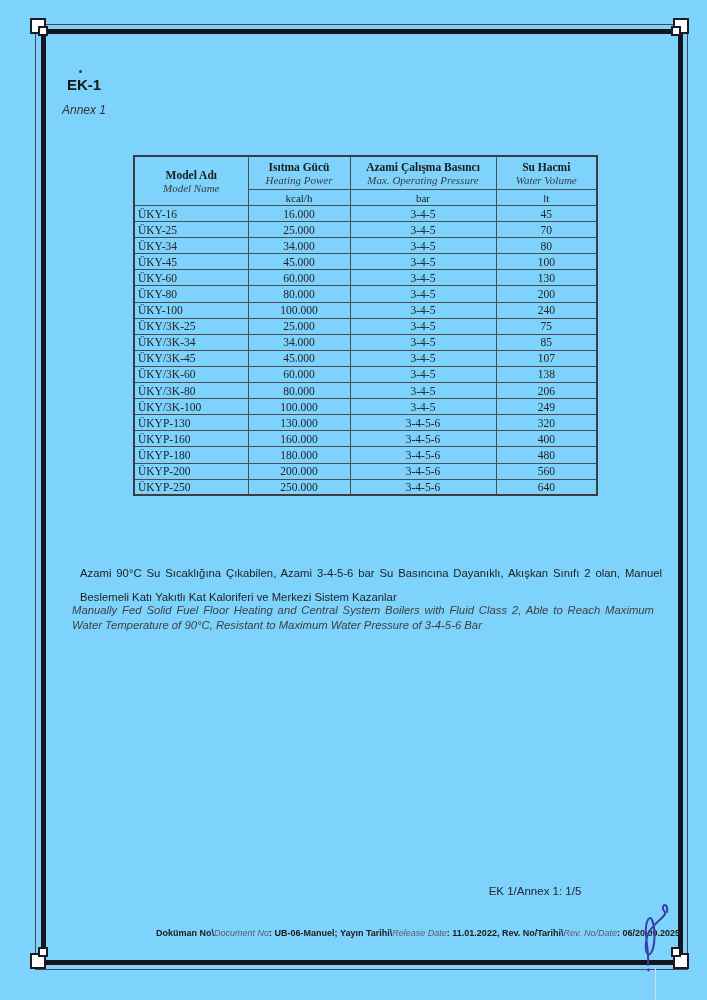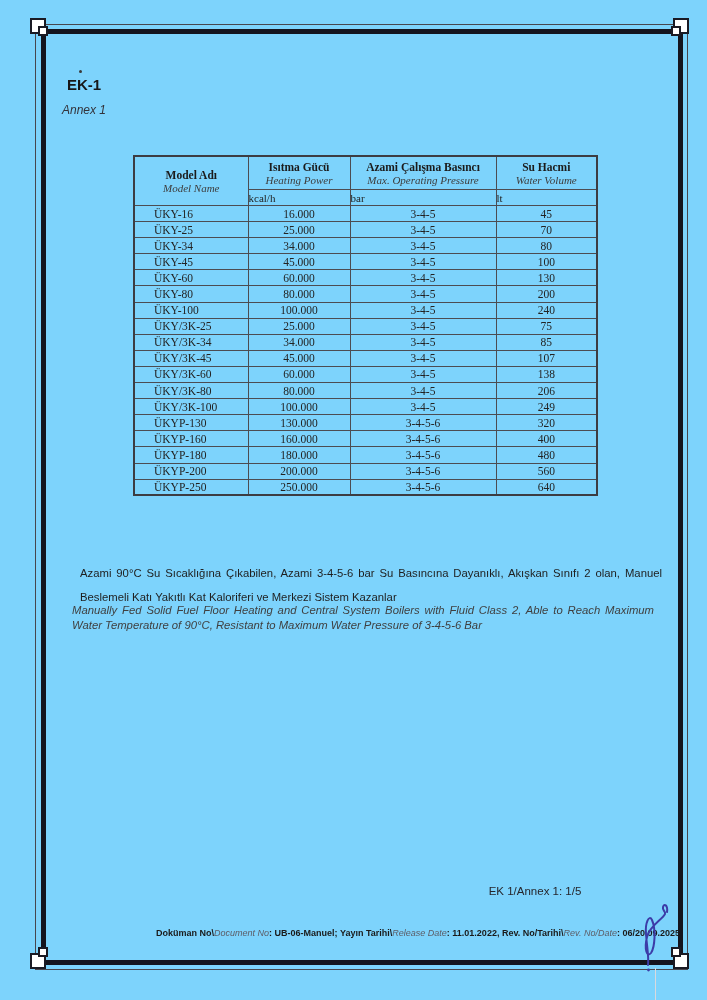--- a/index.html
+++ b/index.html
@@ -47,26 +47,26 @@
   .spec-table {
     position: absolute; left: 133px; top: 155px; width: 463px;
     border-collapse: collapse; table-layout: fixed;
     border: 2px solid #3c3c42;
     font-family: Liberation Serif, serif;
   }
   .spec-table th, .spec-table td { border: 1px solid #4c4c52; }
   .title-row th { padding: 4px 2px 3px; text-align: center; vertical-align: middle; }
   .th-tr { font-weight: bold; font-size: 11.5px; color: #1b1b1b; }
   .th-en { font-style: italic; font-weight: normal; font-size: 11px; color: #3d3d3d; margin-top: 1px; }
-  .unit-row th { font-weight: normal; font-size: 11px; height: 16px; padding: 0; text-align: left; }
+  .unit-row th { font-weight: normal; font-size: 11px; height: 16px; padding: 0; text-align: center; }
   .spec-table td {
     height: 16.1px; font-size: 11.5px; text-align: center;
     padding: 0 3px; color: #232323; vertical-align: middle;
   }
-  .spec-table td.left { text-align: left; padding-left: 19px; }
+  .spec-table td.left { text-align: left; padding-left: 3px; }
 
   
   .para-tr {
     position: absolute; left: 72px; top: 553px; width: 582px; margin: 8px;
     font-size: 11.3px; line-height: 24px; text-align: justify; color: #1e1e1e;
   }
   .para-en {
     position: absolute; left: 72px; top: 603px; width: 582px; margin: 0;
     font-size: 11.3px; line-height: 15px; text-align: justify;
     font-style: italic; color: #3f3f3f;

